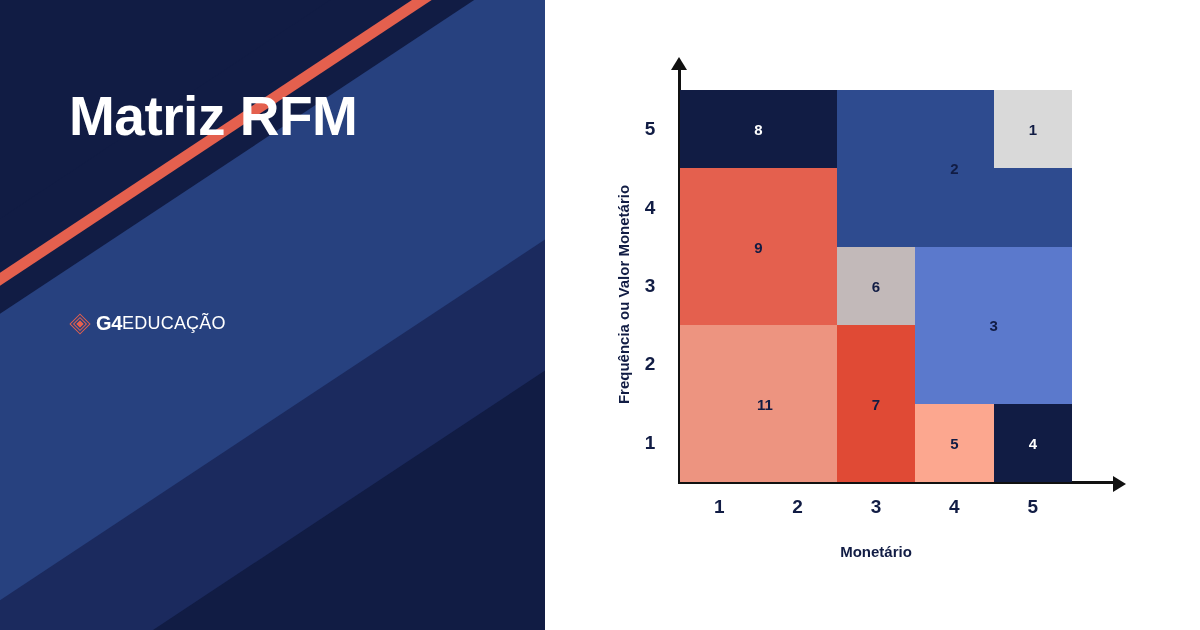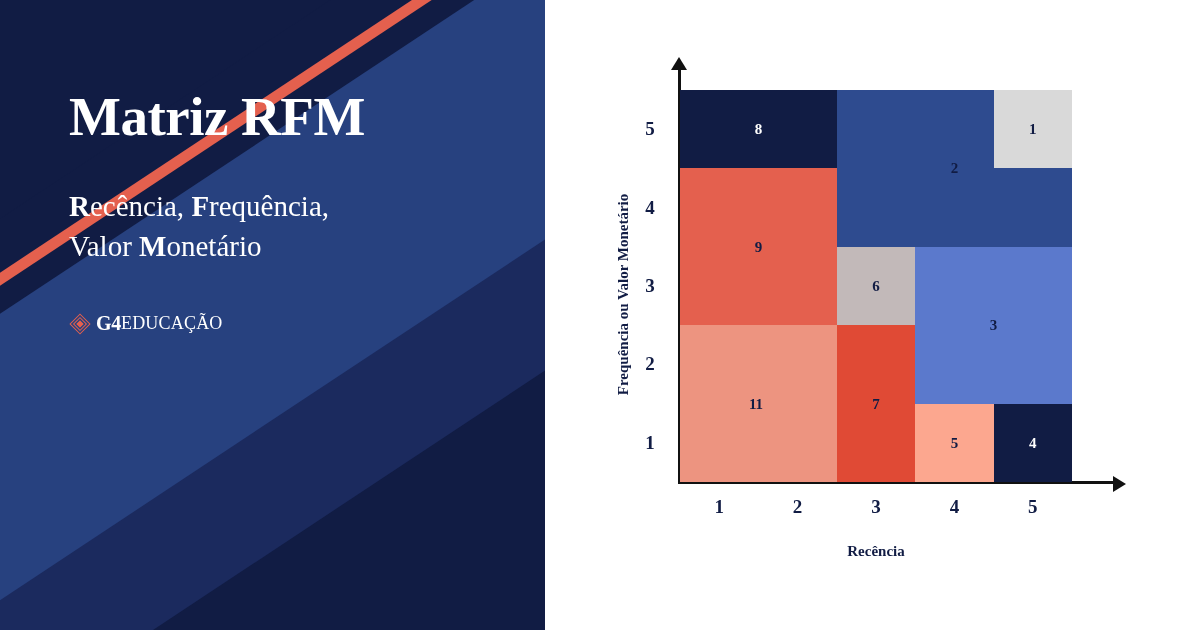--- a/index.html
+++ b/index.html
@@ -12,21 +12,20 @@
     background: #ffffff;
     font-family: "Liberation Sans", sans-serif;
     overflow: hidden;
   }
   #page {
     position: relative;
     width: 1200px;
     height: 630px;
     background: #737373;
     overflow: hidden;
-    font-family: Liberation Serif, serif;
   }
 
   
   #left-panel {
     position: absolute;
     left: 0;
     top: 0;
     width: 545px;
     height: 630px;
     background: #111c44;
@@ -281,24 +280,20 @@
   <div id="left-panel">
 
     <div class="diag" id="band-blue-dark"></div>
     <div class="diag" id="band-blue-mid"></div>
     <div class="diag" id="band-navy-gap"></div>
     <div class="diag" id="band-coral"></div>
     <div class="diag" id="band-navy-top"></div>
 
     <div id="title-block">
       <h1 id="page-title">Matriz RFM</h1>
-      <div id="subtitle">
-        <div><b>R</b>ecência, <b>F</b>requência,</div>
-        <div>Valor <b>M</b>onetário</div>
-      </div>
     </div>
 
     <div id="logo-block">
       <span id="logo-mark">
         <span class="rh r1"></span>
         <span class="rh r2"></span>
         <span class="rh r3"></span>
       </span>
       <span id="logo-g4">G4</span>
       <span id="logo-educacao">EDUCAÇÃO</span>
@@ -322,21 +317,21 @@
           <span class="cell-label" style="left: 352.8px; top: 39.2px;">1</span>
           <div class="cell" style="left: 0px; top: 78.4px; width: 156.8px; height: 156.8px; background: rgb(228, 96, 78);"></div>
           <span class="cell-label" style="left: 78.4px; top: 156.8px;">9</span>
           <div class="cell" style="left: 156.8px; top: 156.8px; width: 78.4px; height: 78.4px; background: rgb(194, 185, 185);"></div>
           <span class="cell-label" style="left: 196px; top: 196px;">6</span>
           <div class="cell" style="left: 235.2px; top: 156.8px; width: 156.8px; height: 156.8px; background: rgb(91, 121, 204);"></div>
           <span class="cell-label" style="left: 313.6px; top: 235.2px;">3</span>
           <div class="cell" style="left: 78.4px; top: 235.2px; width: 78.4px; height: 78.4px; background: rgb(255, 255, 255);"></div>
           <span class="cell-label" style="left: 117.6px; top: 274.4px;">10</span>
           <div class="cell" style="left: 0px; top: 235.2px; width: 156.8px; height: 156.8px; background: rgb(237, 148, 128);"></div>
-          <span class="cell-label" style="left: 76px; top: 313.6px;">11</span>
+          <span class="cell-label" style="left: 85px; top: 313.6px;">11</span>
           <div class="cell" style="left: 156.8px; top: 235.2px; width: 78.4px; height: 156.8px; background: rgb(224, 74, 53);"></div>
           <span class="cell-label" style="left: 196px; top: 313.6px;">7</span>
           <div class="cell" style="left: 235.2px; top: 313.6px; width: 78.4px; height: 78.4px; background: rgb(252, 167, 143);"></div>
           <span class="cell-label" style="left: 274.4px; top: 352.8px;">5</span>
           <div class="cell" style="left: 313.6px; top: 313.6px; width: 78.4px; height: 78.4px; background: rgb(17, 28, 68);"></div>
           <span class="cell-label light" style="left: 352.8px; top: 352.8px;">4</span>
         </div>
 
       <div id="y-ticks">
           <span class="y-tick" style="top: 39.2px;">5</span>
@@ -346,17 +341,17 @@
           <span class="y-tick" style="top: 352.8px;">1</span>
         </div>
       <div id="x-ticks">
           <span class="x-tick" style="left: 39.2px;">1</span>
           <span class="x-tick" style="left: 117.6px;">2</span>
           <span class="x-tick" style="left: 196px;">3</span>
           <span class="x-tick" style="left: 274.4px;">4</span>
           <span class="x-tick" style="left: 352.8px;">5</span>
         </div>
 
-      <div id="x-axis-title">Recência</div>
+      <div id="x-axis-title">Monetário</div>
       <div id="y-axis-title">Frequência ou Valor Monetário</div>
     </div>
   </div>
 </div>
 
 </body></html>

